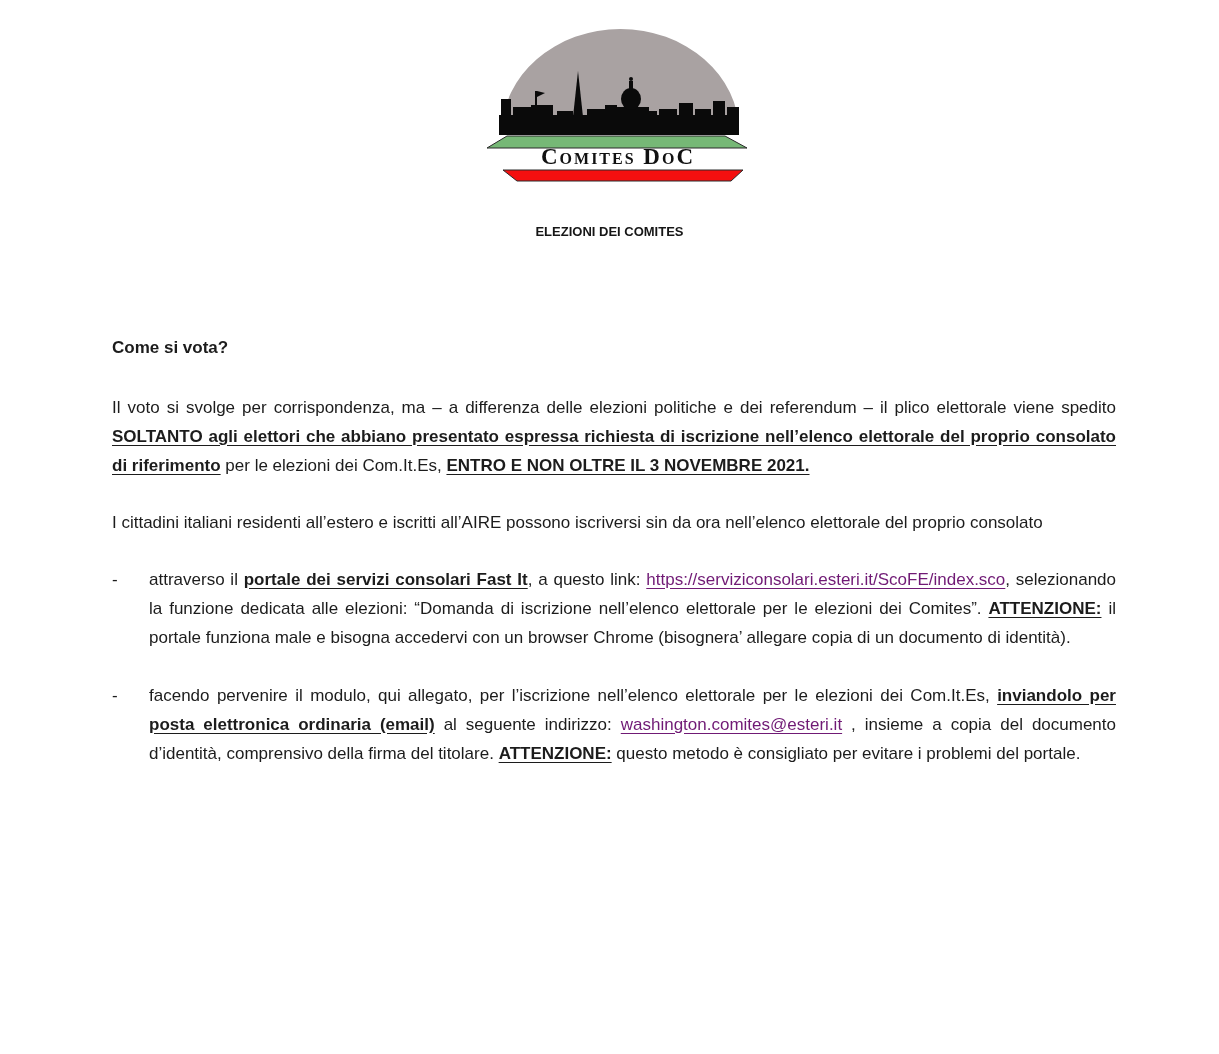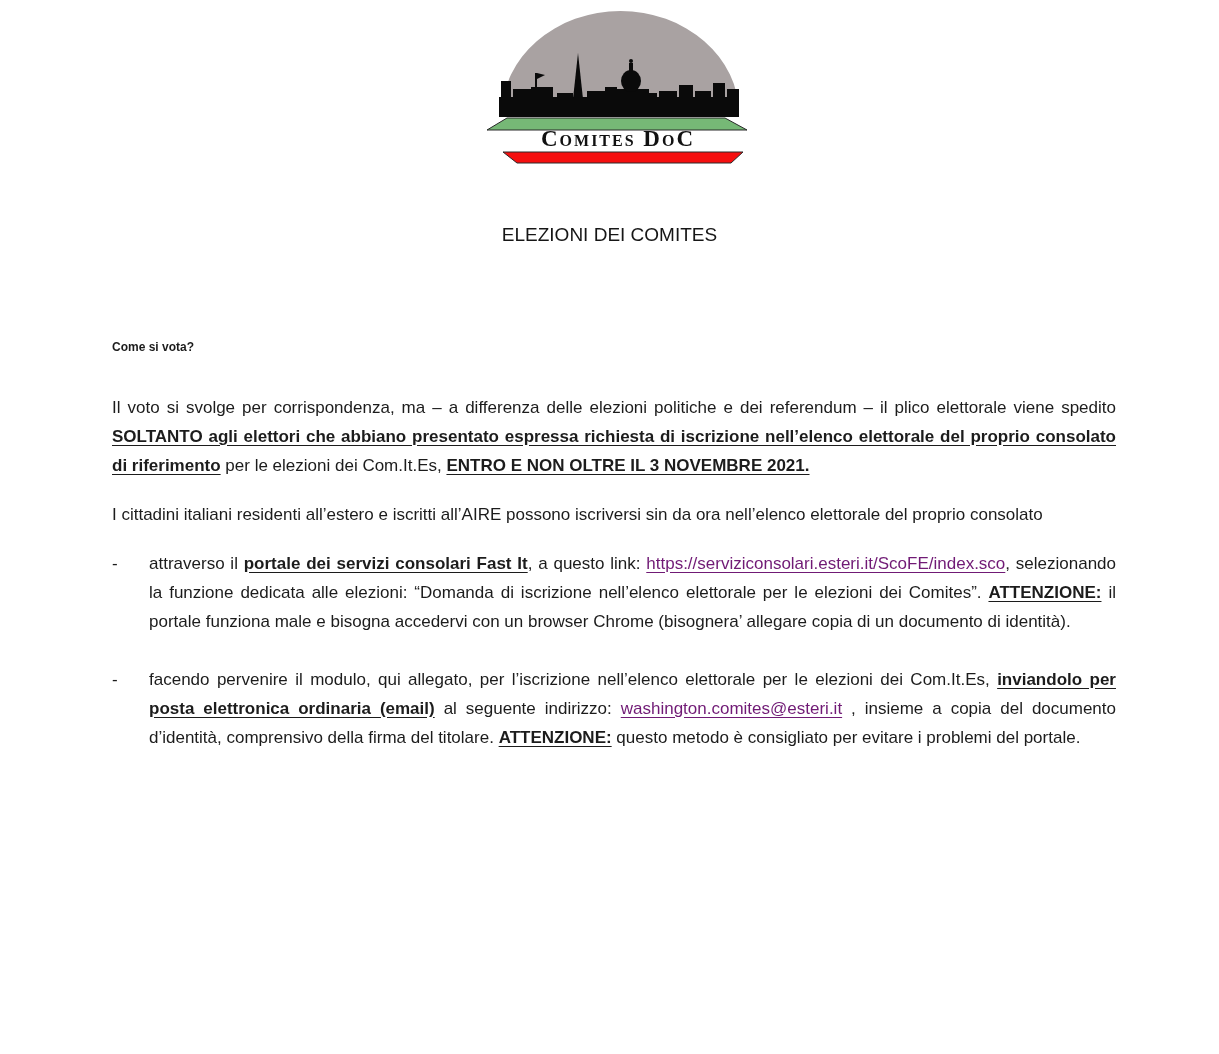--- a/index.html
+++ b/index.html
@@ -10,21 +10,21 @@
     height: 1054px;
     background: #ffffff;
     font-family: "Liberation Sans", sans-serif;
     color: #1c1c1c;
     overflow: hidden;
   }
   
   .logo {
     position: absolute;
     left: 487px;
-    top: 11px;
+    top: 29px;
     width: 262px;
     height: 156px;
   }
   .logo svg { display: block; width: 262px; height: 156px; }
   .logo-text {
     position: absolute;
     left: 0; right: 0;
     top: 117px;
     text-align: center;
     font-family: "Liberation Serif", serif;
@@ -35,39 +35,39 @@
     color: #111111;
     line-height: 22px;
     white-space: nowrap;
   }
   
   .doc-title {
     position: absolute;
     top: 224px;
     left: 0; right: 0;
     text-align: center;
-    font-size: 19px;
-    font-weight: normal;
+    font-size: 13px;
+    font-weight: bold;
     color: #161616;
   }
   
   .content {
     position: absolute;
     left: 112px;
     top: 333px;
     width: 1004px;
     font-size: 17px;
     line-height: 29px;
   }
   .heading {
-    font-size: 12px;
+    font-size: 17px;
     font-weight: bold;
     margin-bottom: 31px;
   }
-  .para { margin-bottom: 20px; }
+  .para { margin-bottom: 28px; }
   .justify { text-align: justify; }
   .bu {
     font-weight: bold;
     text-decoration: underline;
     text-underline-offset: 3px;
   }
   .lnk {
     color: #701a75;
     text-decoration: underline;
     text-underline-offset: 3px;

